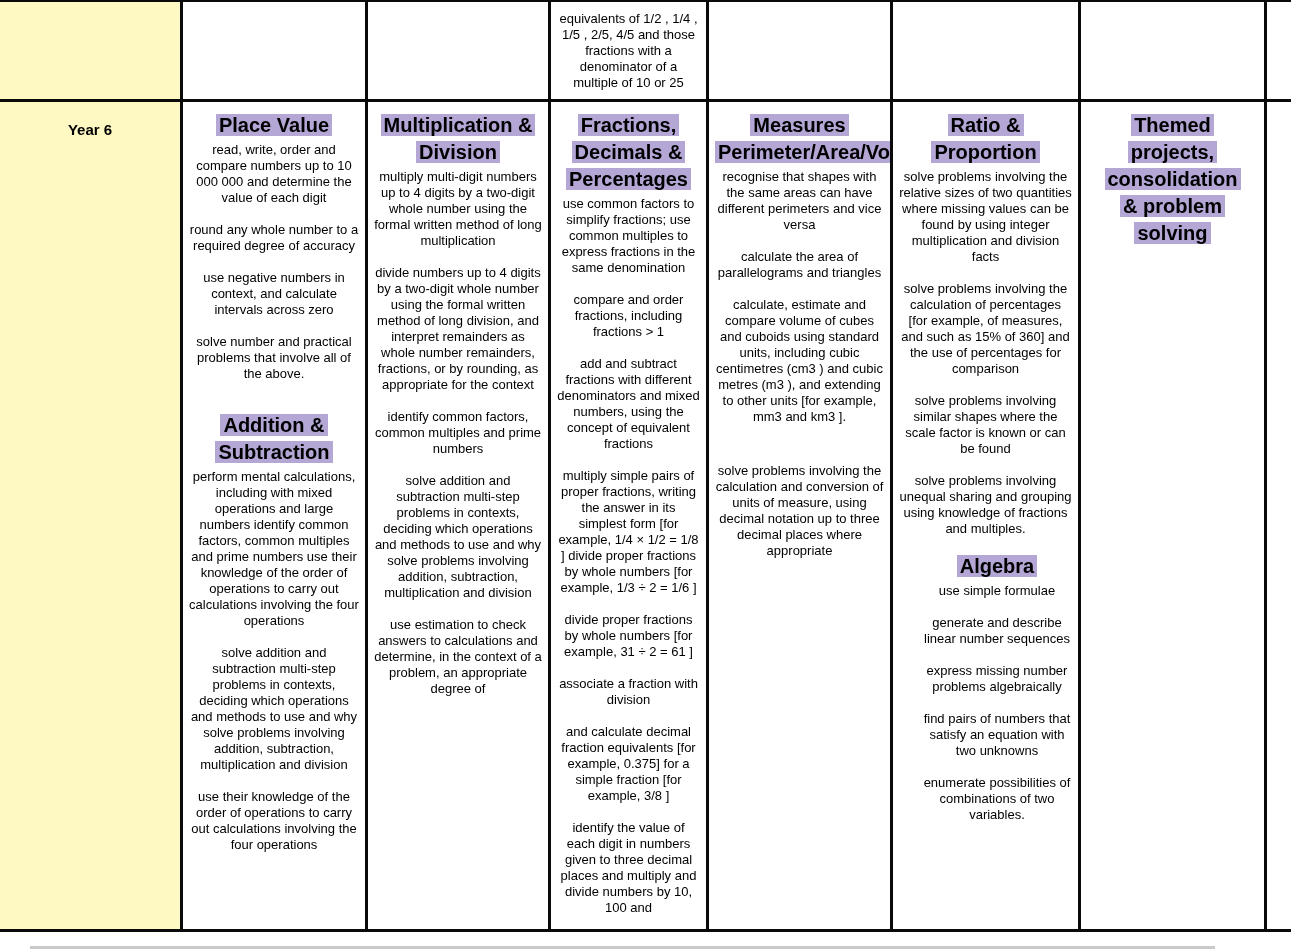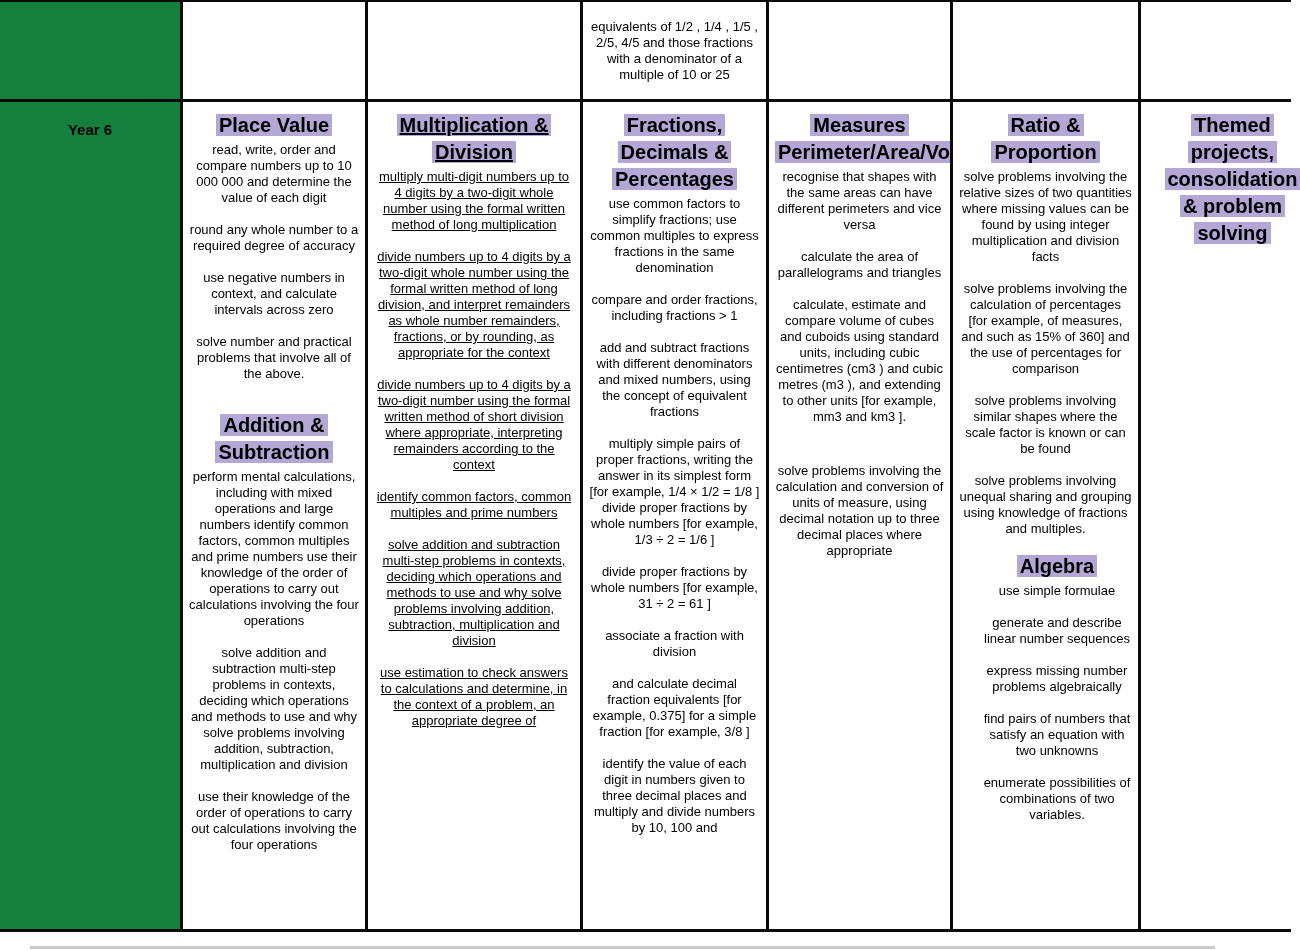--- a/index.html
+++ b/index.html
@@ -18,23 +18,23 @@
   .cell {
     flex:0 0 auto;
     border-right:3px solid #0a0a0a;
     height:100%;
     overflow:hidden;
     padding:10px 6px;
     text-align:center;
     font-size:13px;
     line-height:16px;
   }
-  .c0{width:183px;} .c1{width:185px;} .c2{width:215px;text-decoration:underline;} .c3{width:186px;}
+  .c0{width:183px;} .c1{width:185px;} .c2{width:183px;} .c3{width:158px;}
   .c4{width:184px;} .c5{width:188px;} .c6{width:186px;}
-  .label-cell { background:#15803d; }
+  .label-cell { background:#fef9c3; }
   .year {
     font-weight:bold;
     font-size:15px;
     padding-top:10px;
   }
   .top-note-cell { display:flex; align-items:center; justify-content:center; }
   .sec-h {
     font-size:20px;
     font-weight:bold;
     line-height:27px;
@@ -97,21 +97,20 @@
         <p class="item">solve addition and subtraction multi-step problems in contexts, deciding which operations and methods to use and why solve problems involving addition, subtraction, multiplication and division</p>
         <p class="item">use their knowledge of the order of operations to carry out calculations involving the four operations</p>
       </div>
     </div>
 
     <div class="cell c2">
       <div class="section">
         <h2 class="sec-h"><span class="hl">Multiplication &amp; Division</span></h2>
         <p class="item">multiply multi-digit numbers up to 4 digits by a two-digit whole number using the formal written method of long multiplication</p>
         <p class="item">divide numbers up to 4 digits by a two-digit whole number using the formal written method of long division, and interpret remainders as whole number remainders, fractions, or by rounding, as appropriate for the context</p>
-        <p class="item">divide numbers up to 4 digits by a two-digit number using the formal written method of short division where appropriate, interpreting remainders according to the context</p>
         <p class="item">identify common factors, common multiples and prime numbers</p>
         <p class="item">solve addition and subtraction multi-step problems in contexts, deciding which operations and methods to use and why solve problems involving addition, subtraction, multiplication and division</p>
         <p class="item">use estimation to check answers to calculations and determine, in the context of a problem, an appropriate degree of</p>
       </div>
     </div>
 
     <div class="cell c3">
       <div class="section">
         <h2 class="sec-h"><span class="hl">Fractions, Decimals &amp; Percentages</span></h2>
         <p class="item">use common factors to simplify fractions; use common multiples to express fractions in the same denomination</p>

